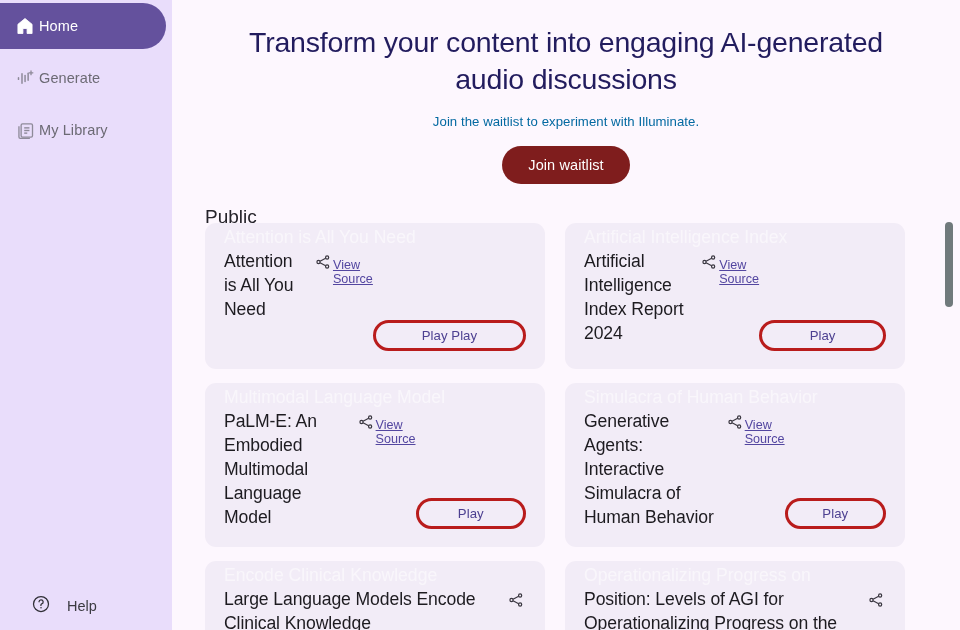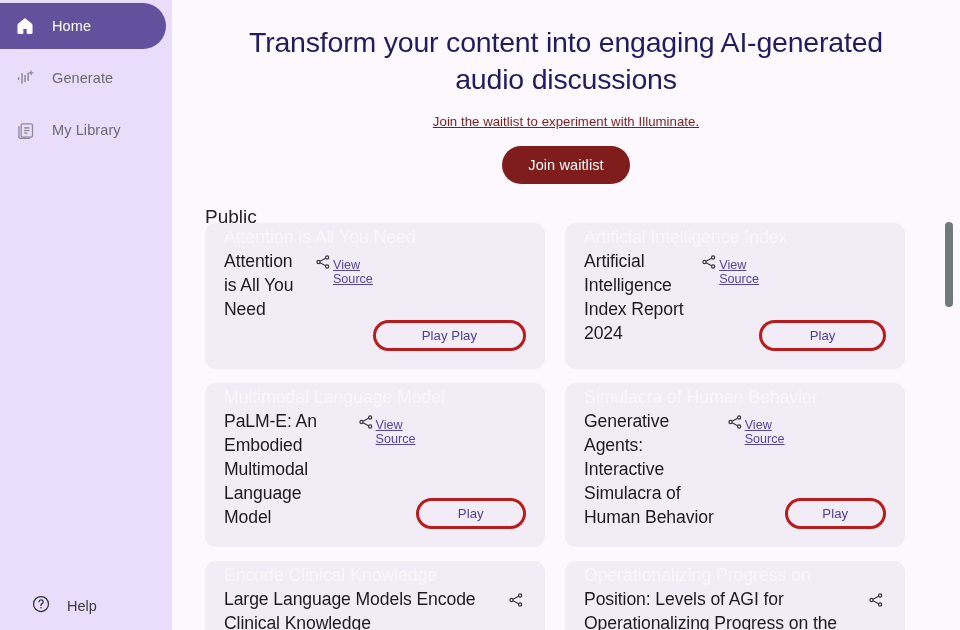--- a/index.html
+++ b/index.html
@@ -19,21 +19,21 @@
     position: relative;
   }
   .nav-list { padding-top: 3px; }
   .nav-item {
     display: flex; align-items: center;
     height: 46px;
     margin: 0 6px 6px 0;
     padding-left: 14px;
     border-radius: 0 24px 24px 0;
     cursor: pointer;
-    gap: 16px;
+    gap: 3px;
   }
   .nav-item.active { background: #64519d; }
   .nav-item .nav-icon {
     width: 22px; height: 22px;
     display: flex; align-items: center; justify-content: center;
     flex: 0 0 22px;
   }
   .nav-item .nav-label {
     font-size: 14.5px;
     color: #6c6a74;
@@ -64,23 +64,22 @@
   #hero-title {
     font-size: 28.5px;
     line-height: 37px;
     color: #221c5e;
     font-weight: 400;
     letter-spacing: -0.2px;
   }
   #hero-sub {
     margin-top: 16px;
     font-size: 13.2px;
-    color: #7f1d1d;
+    color: #0369a1;
     letter-spacing: .05px;
-    text-decoration: underline;
   }
   #join-waitlist {
     margin: 17px auto 0 auto;
     display: block;
     background: #7f1d1d;
     color: #fff;
     border: none;
     border-radius: 20px;
     height: 38px;
     padding: 0 26px;

